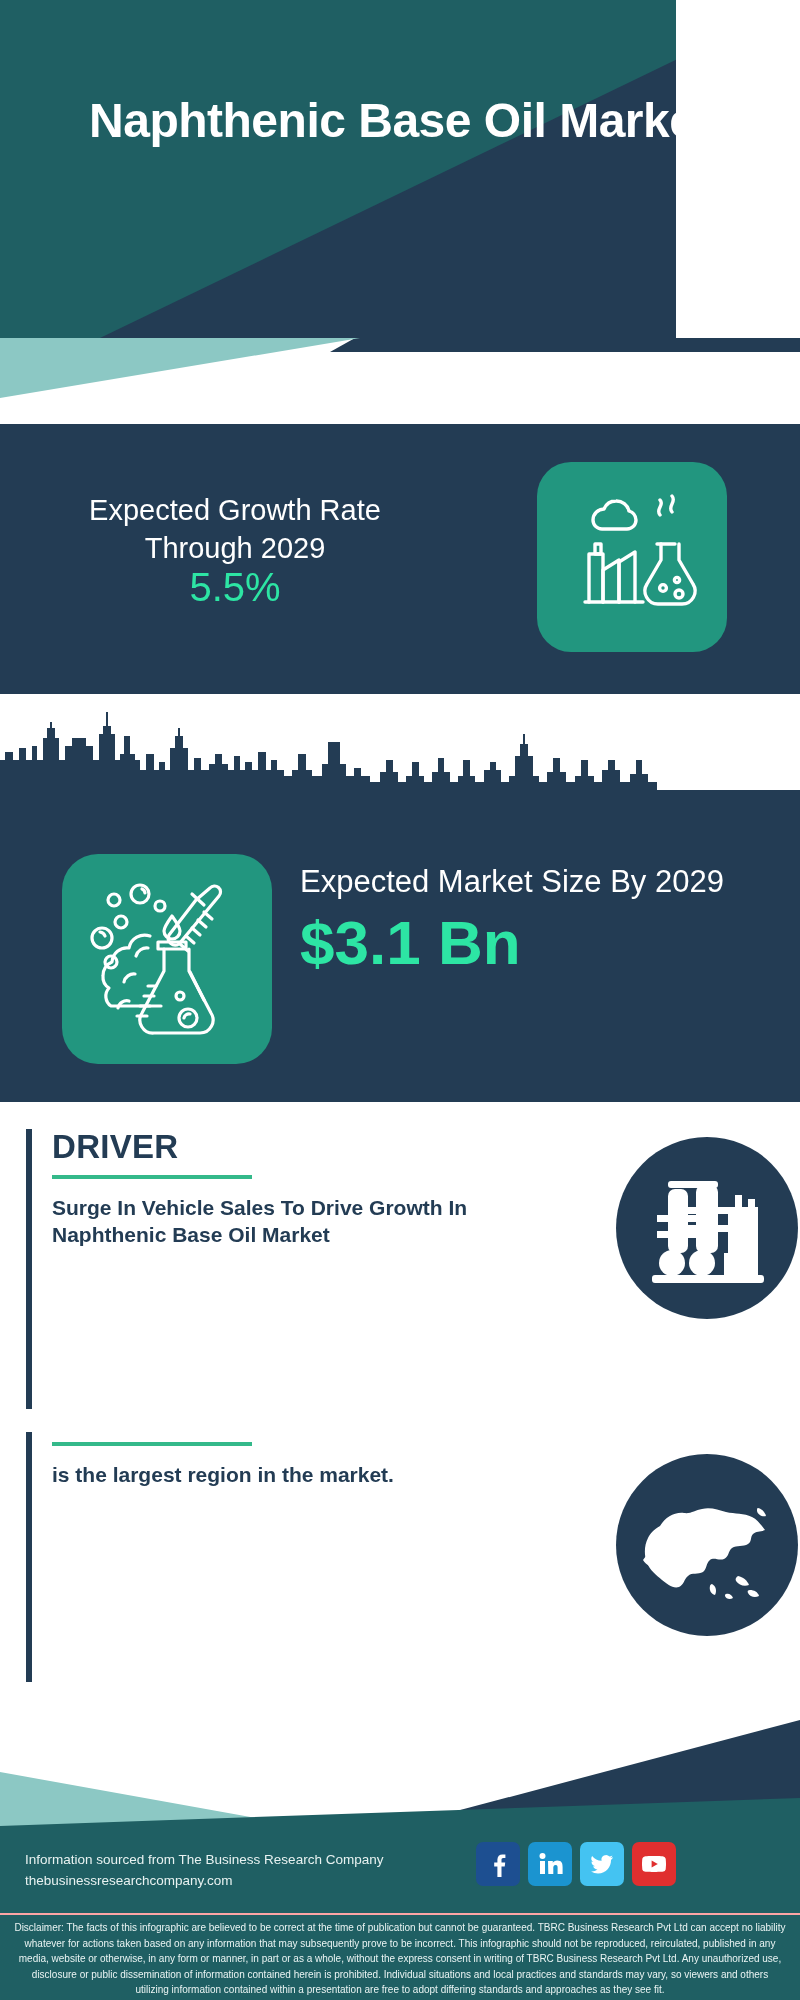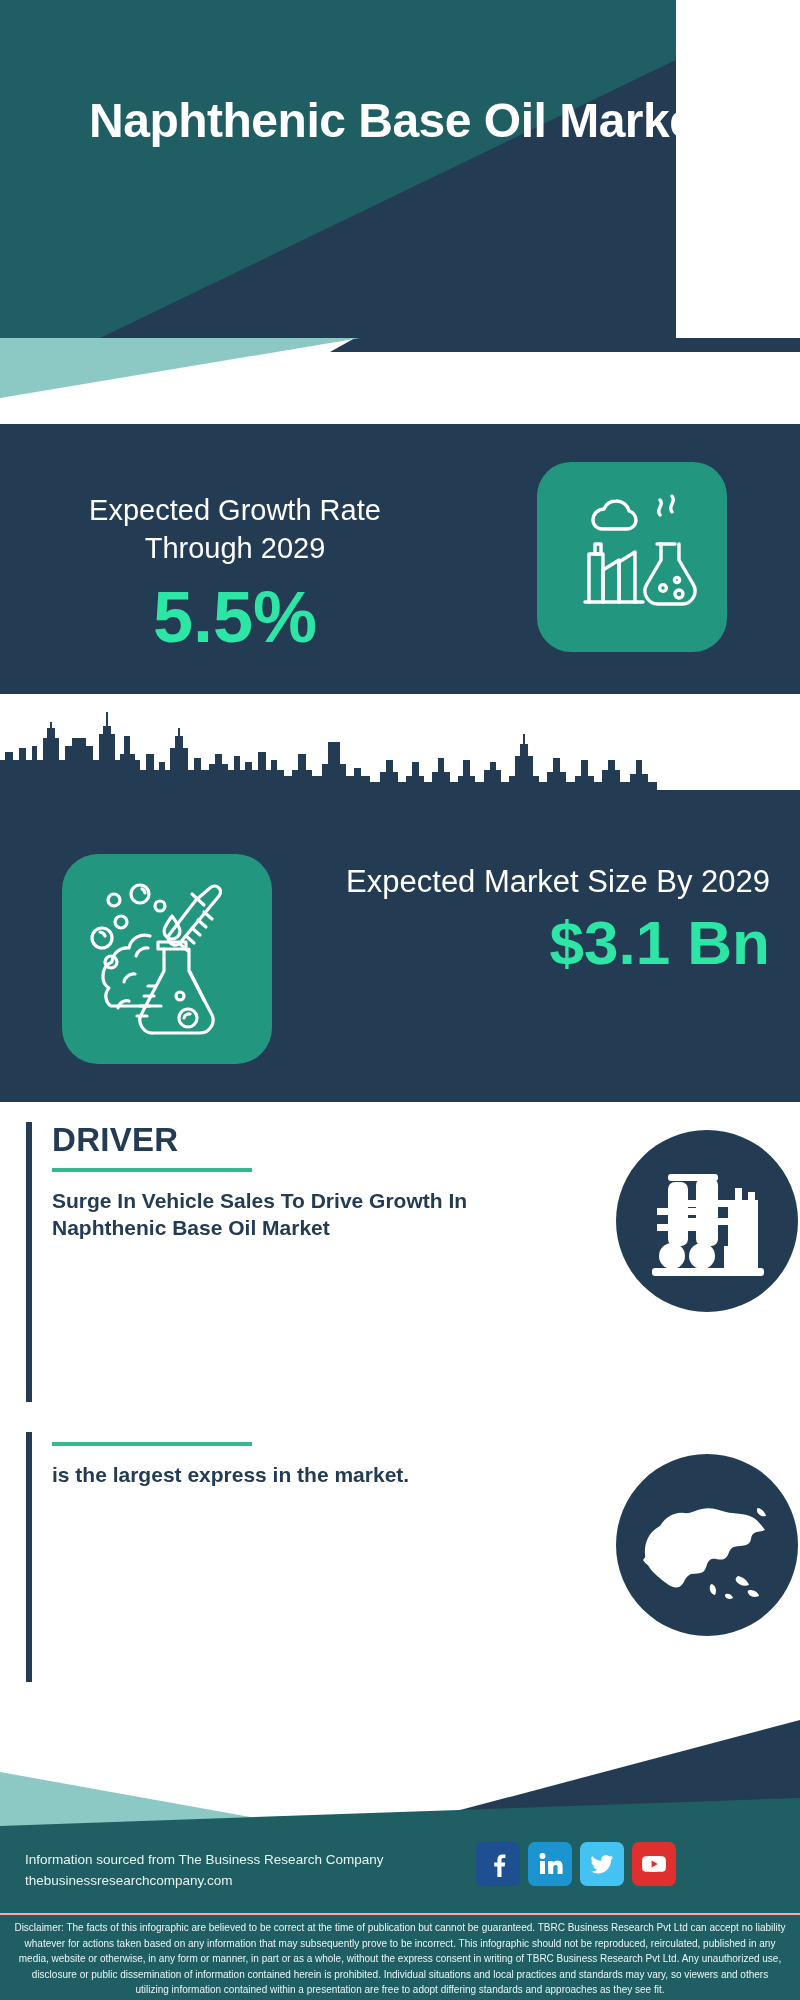--- a/index.html
+++ b/index.html
@@ -39,60 +39,60 @@
   .band .tri-dark{
     position:absolute;left:0;top:0;width:800px;height:14px;
     background:#233c54;
     clip-path:polygon(355px 0, 800px 0, 800px 14px, 330px 14px);
   }
 
   
   .growth{position:absolute;left:0;top:424px;width:800px;height:270px;background:#233c54;}
   .growth-text{position:absolute;left:40px;top:40px;width:390px;text-align:center;}
   .growth-label{color:#ffffff;font-size:29px;line-height:1.3;font-weight:400;margin-top:28px;}
-  .growth-value{color:#2de5a4;font-size:72px;font-weight:bold;margin-top:14px;line-height:1;}
+  .growth-value{color:#2de5a4;font-size:40px;font-weight:normal;line-height:1;}
   .growth-icon{
     position:absolute;left:537px;top:38px;width:190px;height:190px;
     background:#22967f;border-radius:34px;
   }
   .growth-icon svg{position:absolute;left:22px;top:22px;}
 
   
   .skyline-wrap{position:absolute;left:0;top:694px;width:800px;height:140px;background:#ffffff;overflow:hidden;}
   .skyline-wrap svg{position:absolute;left:0;bottom:0;}
 
   
   .market{position:absolute;left:0;top:790px;width:800px;height:312px;background:#233c54;}
   .market-icon{
     position:absolute;left:62px;top:64px;width:210px;height:210px;
     background:#22967f;border-radius:36px;
   }
   .market-icon svg{position:absolute;left:22px;top:22px;}
-  .market-text{position:absolute;left:300px;top:72px;width:470px;text-align:right;}
+  .market-text{position:absolute;left:300px;top:72px;width:470px;text-align:left;}
   .market-label{color:#ffffff;font-size:31px;line-height:1.3;font-weight:400;}
   .market-value{color:#2de5a4;font-size:62px;font-weight:bold;margin-top:10px;line-height:1;}
 
   
   .insights{position:absolute;left:0;top:1102px;width:800px;height:600px;background:#ffffff;}
   .card{position:absolute;left:26px;width:760px;}
   .card .rule{position:absolute;left:0;top:0;width:6px;background:#233c54;}
   .card .body{position:absolute;left:26px;top:0;width:420px;}
   .card-title{
     color:#233c54;font-size:33px;font-weight:bold;letter-spacing:0.3px;
     line-height:1.1;
   }
   .card-underline{width:200px;height:4px;background:#34b98a;margin:10px 0 16px 0;}
   .card-desc{color:#233c54;font-size:21px;line-height:1.28;font-weight:bold;}
   .card-circle{
     position:absolute;width:182px;height:182px;border-radius:50%;
     background:#233c54;
   }
   .card-circle svg{position:absolute;left:0;top:0;}
 
-  #card-driver{top:20px;height:280px;}
+  #card-driver{top:27px;height:280px;}
   #card-driver .rule{height:280px;}
   #card-driver .card-circle{left:590px;top:8px;}
   #card-region{top:330px;height:250px;}
   #card-region .rule{height:250px;}
   #card-region .card-circle{left:590px;top:22px;}
 
   
   .footer{position:absolute;left:0;top:1702px;width:800px;height:298px;background:#ffffff;overflow:hidden;}
   .f-dark{
     position:absolute;left:0;top:0;width:800px;height:230px;background:#233c54;
@@ -250,21 +250,21 @@
             <rect x="36" y="138" width="112" height="8" rx="3"></rect>
           </g>
         </svg>
       </div>
     </div>
 
     <div class="card" id="card-region">
       <div class="rule"></div>
       <div class="body">
         <div class="card-underline"></div>
-        <div class="card-desc">is the largest express in the market.</div>
+        <div class="card-desc">is the largest region in the market.</div>
       </div>
       <div class="card-circle">
         <svg width="182" height="182" viewBox="0 0 182 182">
           <g fill="#ffffff">
             <path d="M44 72 c6 -9 14 -14 24 -13 c7 1 11 -3 18 -4 c9 -2 16 1 24 3 c9 2 18 1 26 5 c6 3 9 8 13 13
                      c-4 2 -9 1 -12 4 c-3 3 -1 8 -5 10 c-5 3 -11 1 -16 4 c-4 3 -3 9 -8 11 c-5 2 -10 -2 -14 1
                      c-4 3 -3 9 -7 12 c-5 3 -11 0 -15 4 c-4 3 -4 9 -9 11 c-6 2 -12 -3 -17 -7 c-6 -5 -12 -10 -15 -17
                      c-3 -8 -3 -17 1 -25 c2 -4 5 -8 12 -12 z"></path>
             <path d="M40 96 c-5 2 -10 5 -13 10 c3 5 8 7 13 8 c-1 -6 0 -12 0 -18 z"></path>
             <path d="M122 122 c5 1 9 4 11 9 c-5 2 -10 0 -13 -4 c-1 -2 0 -4 2 -5 z"></path>

